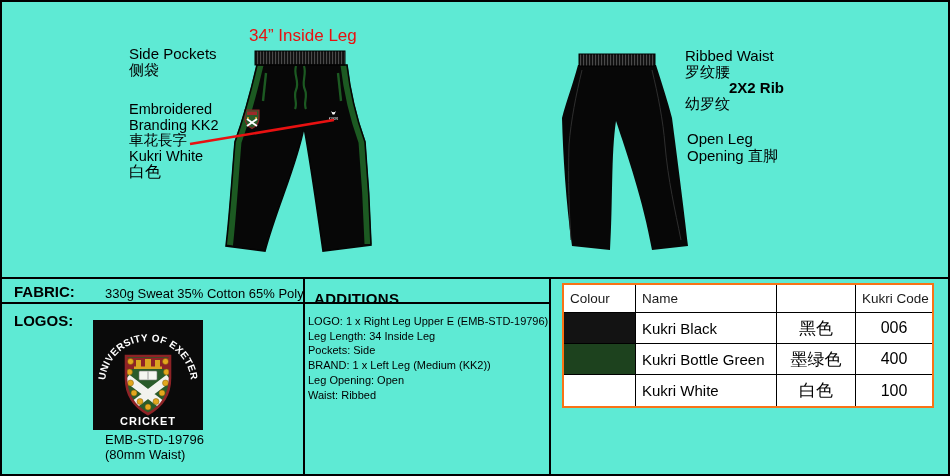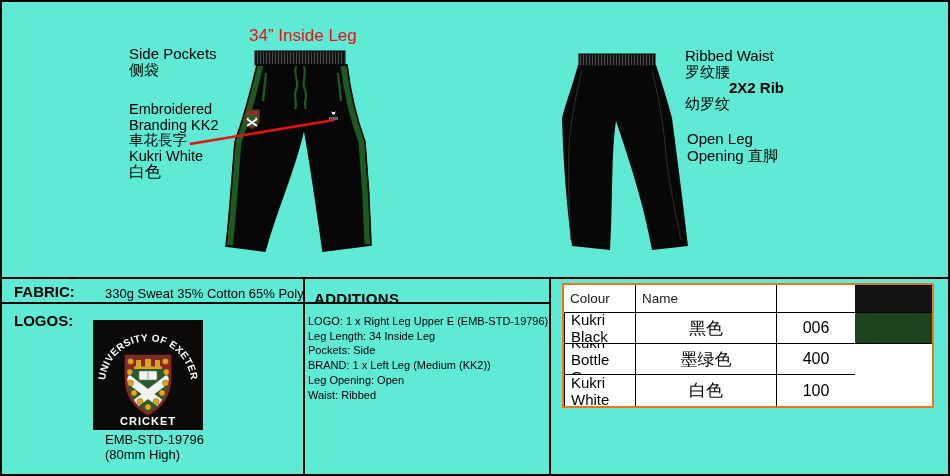--- a/index.html
+++ b/index.html
@@ -176,27 +176,28 @@
       <circle cx="47" cy="81.5" r="3"></circle>
         <circle cx="63" cy="81.5" r="3"></circle>
       <circle cx="55" cy="87" r="3"></circle>
     </g>
     <path d="M 33,36 L 77,36 L 77,58 C 77,78 66,88 55,94 C 44,88 33,78 33,58 Z" fill="none" stroke="#8e2326" stroke-width="2.6"></path>
     <text x="55" y="105" font-size="11" font-weight="bold" fill="#fff" text-anchor="middle" letter-spacing="1" font-family="Liberation Sans, sans-serif">CRICKET</text>
   </svg>
 
   <div class="abs logo-code">
     <div>EMB-STD-19796</div>
-    <div>(80mm High)</div>
+    <div>(80mm Waist)</div>
   </div>
 
   <div class="abs ctable">
     <div class="ct-cell col0 row0 ct-head">Colour</div>
     <div class="ct-cell row0 ct-head">Name</div>
     <div class="ct-cell row0 ct-head"></div>
+    <div class="ct-cell row0 ct-head">Kukri Code</div>
 
     <div class="ct-cell col0 ct-swatch" style="background: rgb(19, 19, 19);"></div>
     <div class="ct-cell ct-name">Kukri Black</div>
     <div class="ct-cell ct-cn">黑色</div>
     <div class="ct-cell ct-code">006</div>
 
     <div class="ct-cell col0 ct-swatch" style="background: rgb(29, 66, 30);"></div>
     <div class="ct-cell ct-name">Kukri Bottle Green</div>
     <div class="ct-cell ct-cn">墨绿色</div>
     <div class="ct-cell ct-code">400</div>

